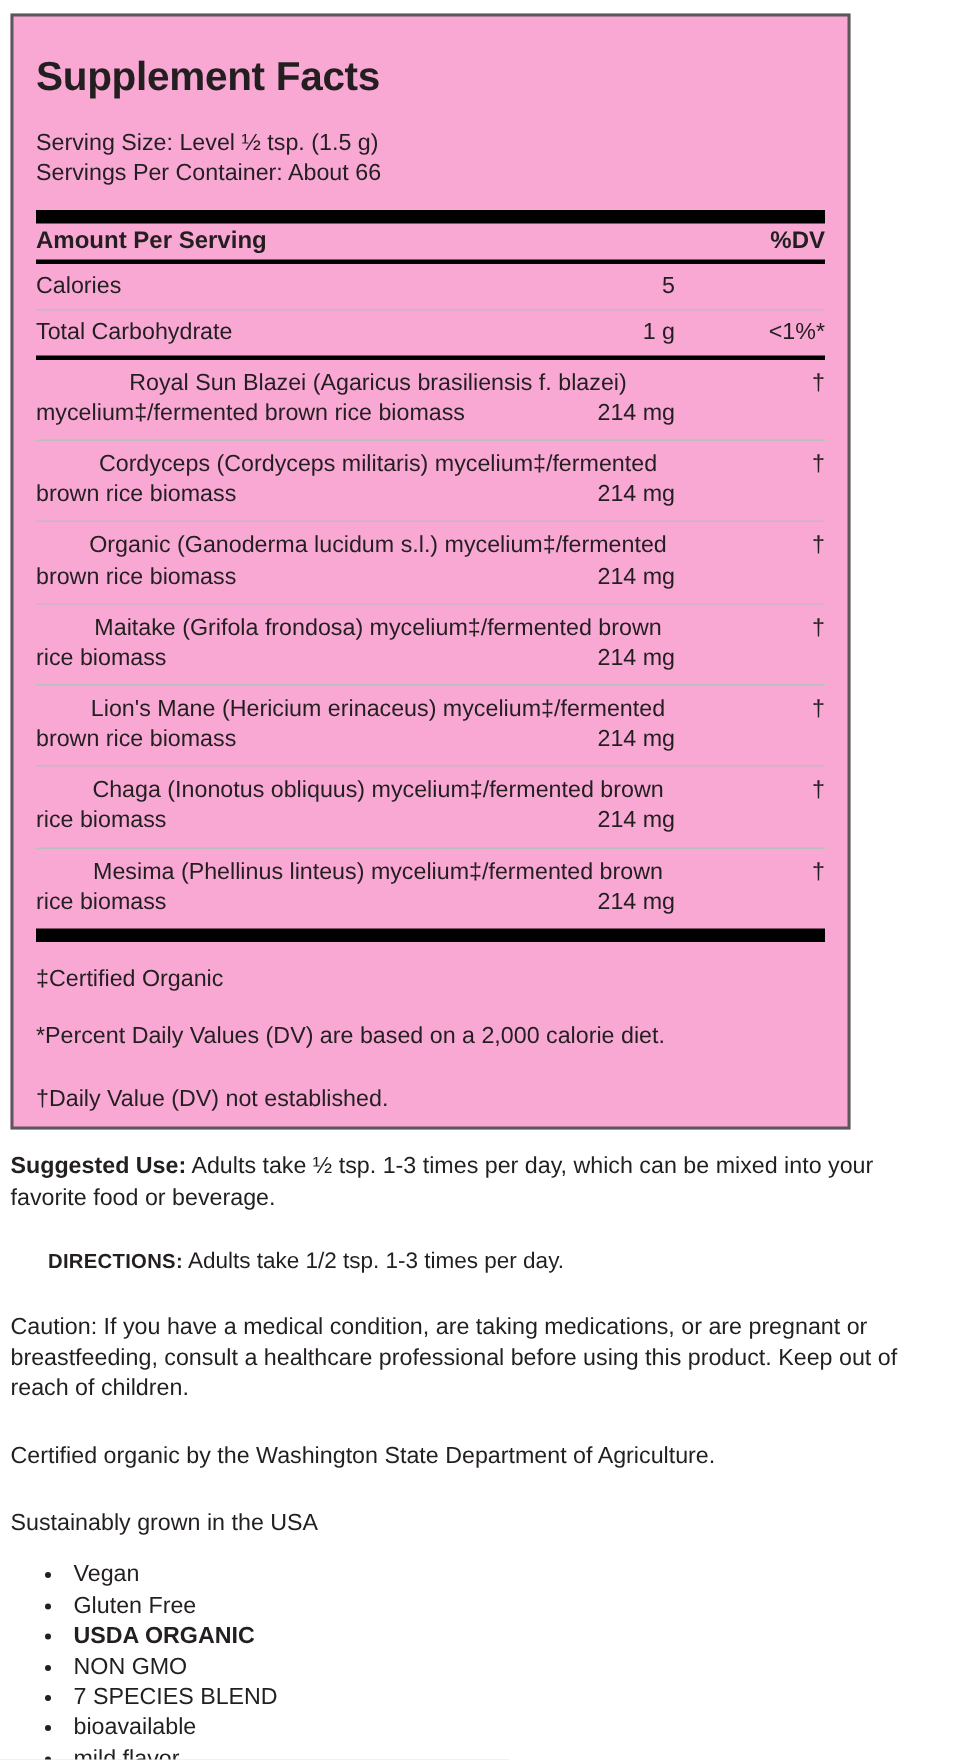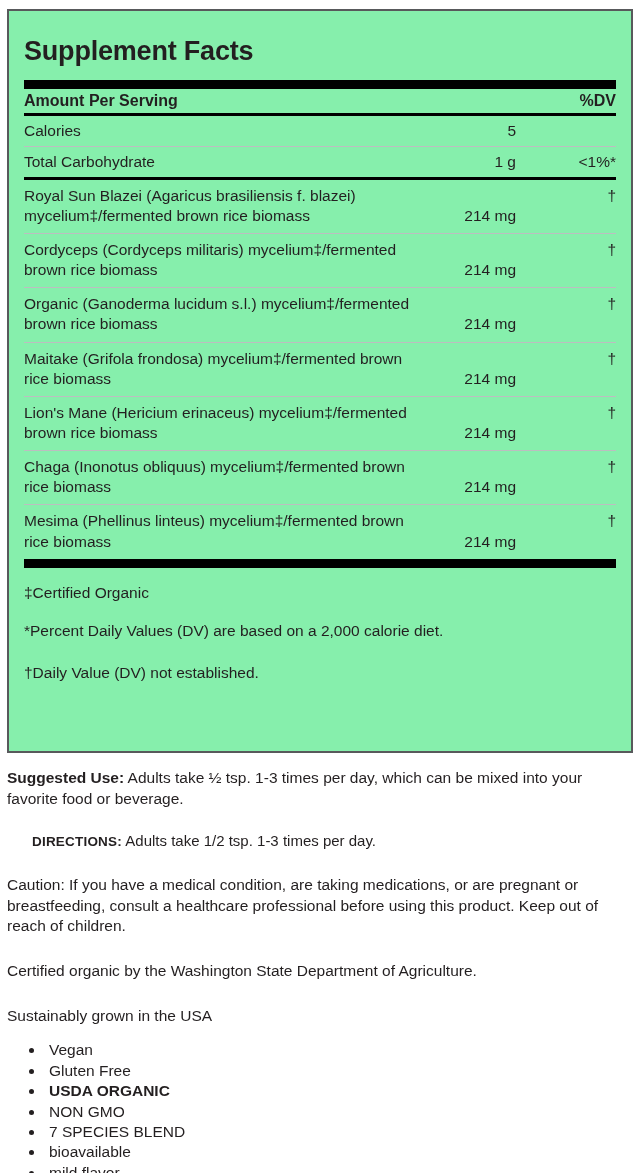--- a/index.html
+++ b/index.html
@@ -15,24 +15,24 @@
     color: #231f20;
     position: relative;
     overflow: hidden;
   }
 
   
   .sf-panel {
     position: absolute;
     left: 7px;
     top: 9px;
-    width: 626px;
+    width: 560px;
     height: 744px;
     border: 2px solid #58595b;
-    background: #86efac;
+    background: #f9a8d4;
     padding: 0 15px;
   }
 
   .sf-title {
     font-size: 27px;
     font-weight: bold;
     letter-spacing: -0.2px;
     margin: 26px 0 0 0;
     line-height: 1.1;
   }
@@ -104,21 +104,21 @@
   .ing-row {
     display: flex;
     font-size: 15.5px;
     line-height: 1.30;
     padding: 6px 0 7px 0;
   }
   .ing-main {
     flex: 1;
     position: relative;
   }
-  .ing-text { display: block; }
+  .ing-text { display: block; text-align: center; }
   .ing-last-line {
     display: flex;
     align-items: flex-start;
   }
   .ing-last-line .tail { white-space: nowrap; }
   .ing-last-line .amt {
     margin-left: auto;
     padding-right: 30px;
     white-space: nowrap;
   }
@@ -173,20 +173,24 @@
   }
   ul.feature-list li.bold { font-weight: bold; }
 </style>
 </head>
 <body>
 
 <div class="sf-panel">
 
   <div class="sf-title">Supplement Facts</div>
 
+  <div class="serving-block">
+    <div class="serving-line">Serving Size: Level ½ tsp. (1.5 g)</div>
+    <div class="serving-line">Servings Per Container: About 66</div>
+  </div>
 
   <div class="rule-thick"></div>
 
   <div class="sf-head-row">
     <span class="h-amount">Amount Per Serving</span>
     <span class="h-dv">%DV</span>
   </div>
 
   <div class="rule-med"></div>
 

